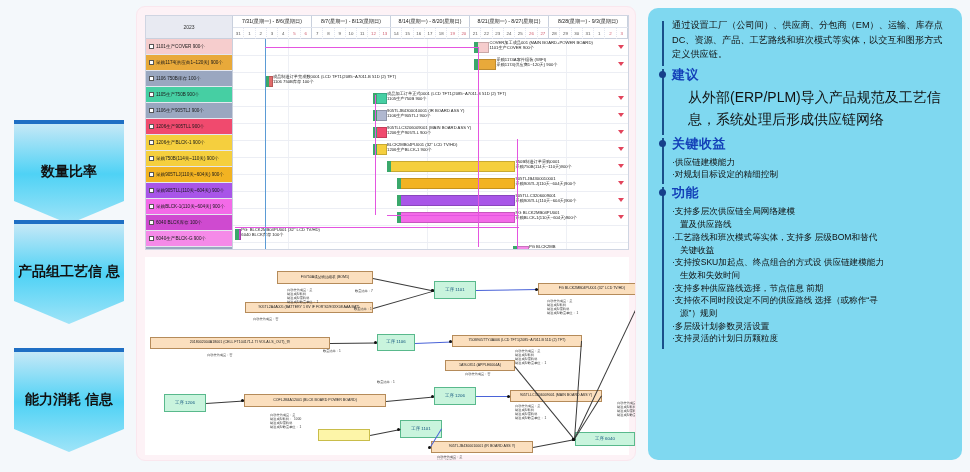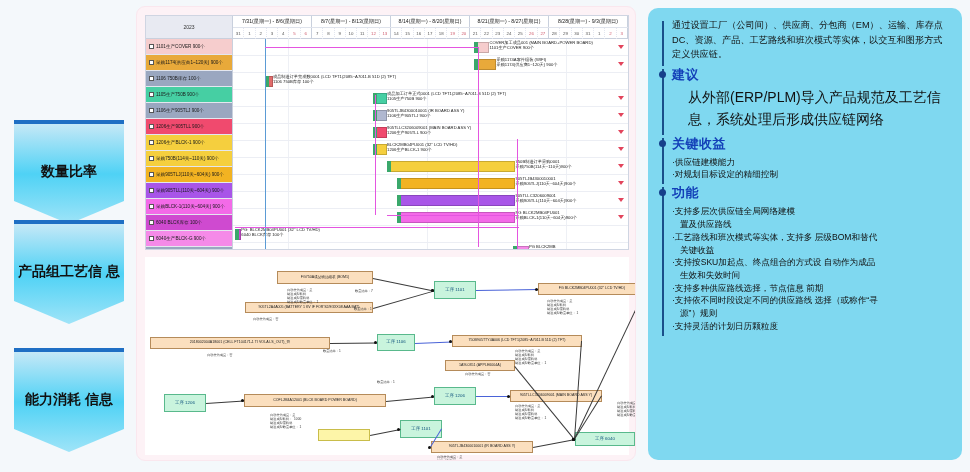--- a/index.html
+++ b/index.html
@@ -432,24 +432,25 @@
         </div>
         <div class="sec">
           <div class="rail"></div>
           <div class="bul"></div>
           <h3>功能</h3>
           <ul>
             <li class="">·支持多层次供应链全局网络建模</li>
             <li class="ind">置及供应路线</li>
             <li class="">·工艺路线和班次模式等实体，支持多 层级BOM和替代</li>
             <li class="ind">关键收益</li>
-            <li class="">·支持按SKU加起点、终点组合的方式设 自动作为成品</li>
+            <li class="">·支持按SKU加起点、终点组合的方式设 供应链建模能力</li>
             <li class="ind">生效和失效时间</li>
             <li class="">·支持多种供应路线选择，节点信息 前期</li>
             <li class="">·支持依不同时段设定不同的供应路线 选择（或称作“寻</li>
             <li class="ind">源”）规则</li>
+            <li class="">·多层级计划参数灵活设置</li>
             <li class="">·支持灵活的计划日历颗粒度</li>
           </ul>
         </div>
       </div>
   </div>
 
 </div>
 
 </body></html>

